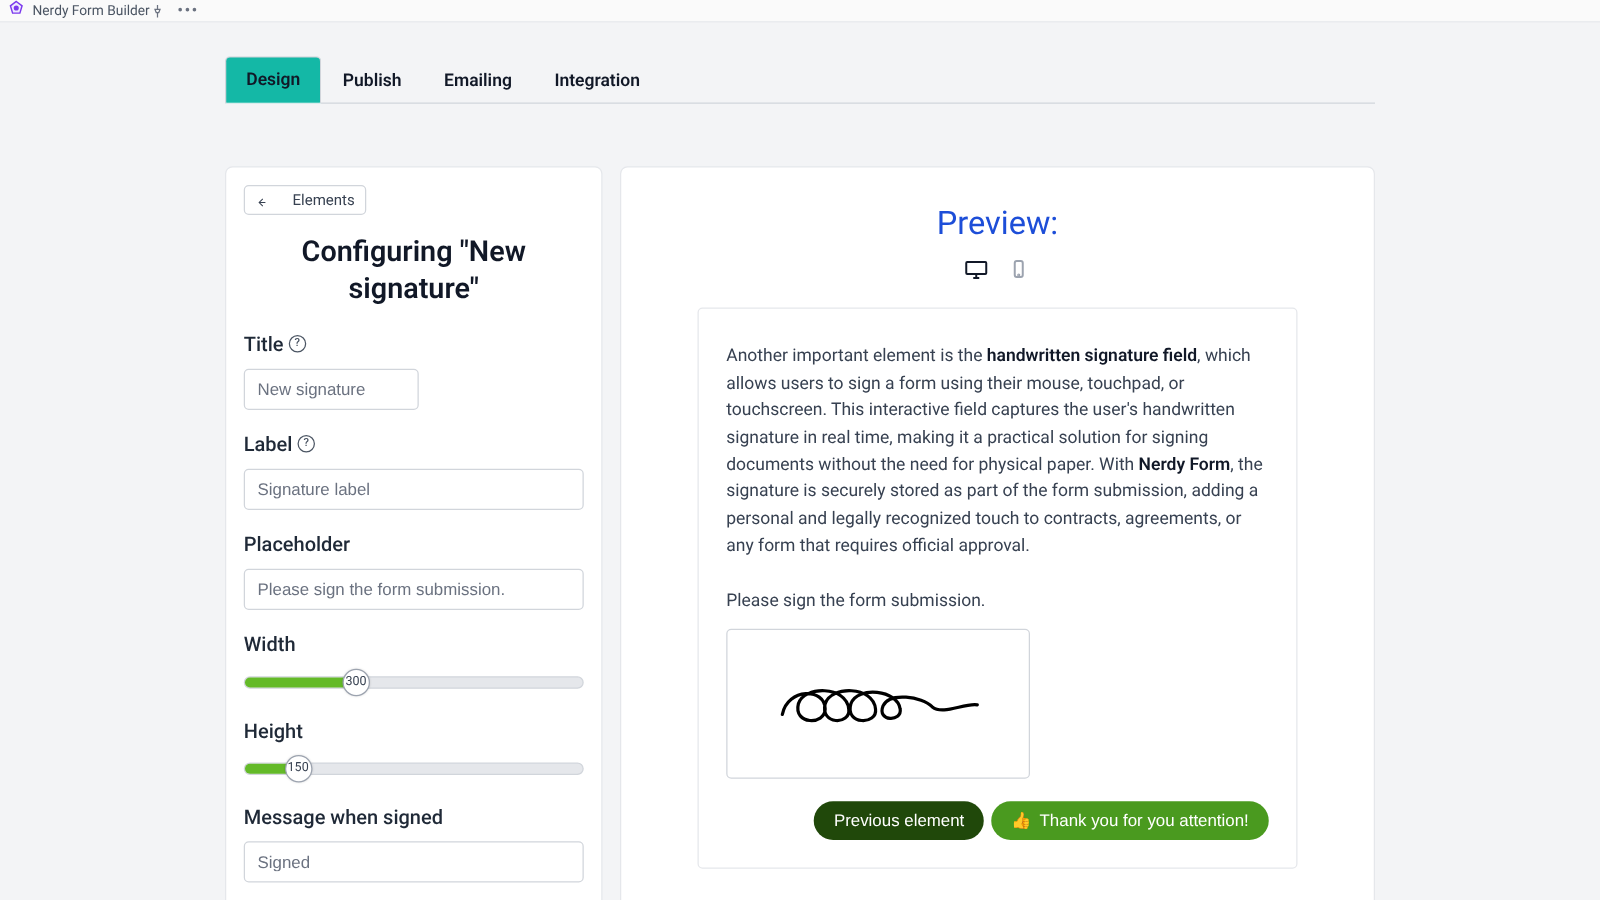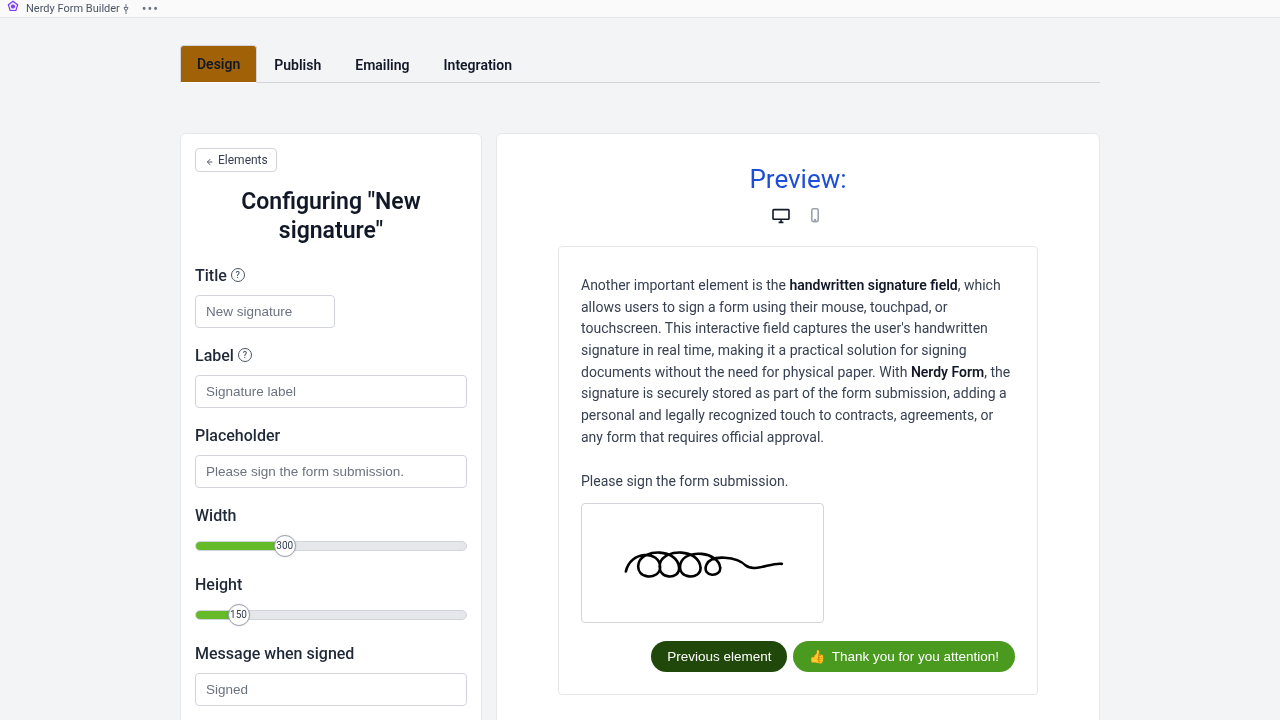--- a/index.html
+++ b/index.html
@@ -48,21 +48,21 @@
     font-weight: 600;
     color: #111827;
     cursor: pointer;
     border: 1px solid transparent;
     border-bottom: none;
     position: relative;
     top: 1px;
     background: transparent;
   }
   .tab.active {
-    background: #a16207;
+    background: #14b8a6;
     border-color: #d1d5db;
     border-bottom: 1px solid #fff;
     border-radius: 4px 4px 0 0;
   }
 
   .panels {
     display: flex;
     gap: 14px;
     margin-top: 50px;
   }
@@ -76,21 +76,21 @@
     padding: 14px 14px 20px 14px;
   }
   .panel-right {
     flex: 1;
     padding: 30px 36px 30px 36px;
   }
 
   .back-btn {
     display: inline-flex;
     align-items: flex-end;
-    gap: 4px;
+    gap: 20px;
     font-size: 12px;
     padding: 4px 8px;
     border: 1px solid #d1d5db;
     border-radius: 4px;
     color: #374151;
     cursor: pointer;
     background: #fff;
   }
   .back-btn svg { width: 10px; height: 10px; }
 

